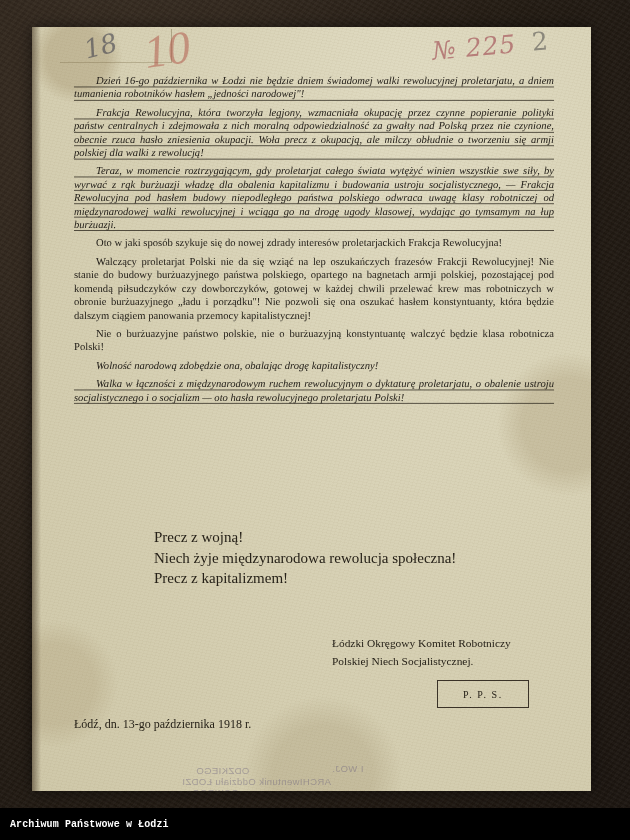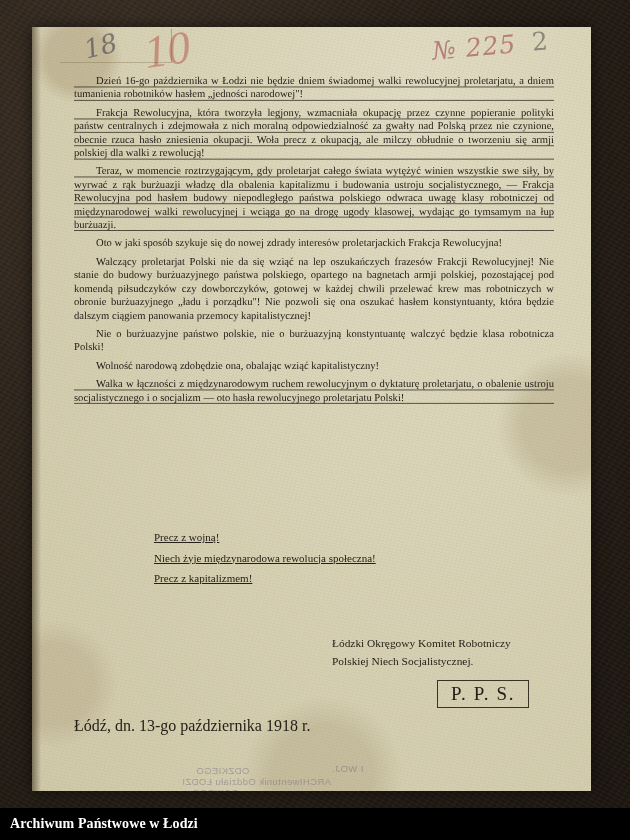--- a/index.html
+++ b/index.html
@@ -131,32 +131,32 @@
     text-align: justify;
   }
   p.para.last-line-left { text-align-last: left; }
 
   
   .ruled {
     background-image: linear-gradient(to bottom,
         transparent 0 11.6px, rgba(45,40,30,.80) 11.6px 12.4px, transparent 12.4px 13.4px);
     background-size: 100% 13.4px;
     background-repeat: repeat-y;
+    font-style: italic;
   }
 
   
   #slogans {
     position: absolute;
     left: 122px;
     top: 500px;
     width: 330px;
-    font-size: 11px;
+    font-size: 15px;
     line-height: 20.5px;
     color: #262118;
-    text-decoration: underline;
   }
   #slogans div { white-space: nowrap; }
 
   
   #signature {
     position: absolute;
     left: 300px;
     top: 607px;
     width: 250px;
     text-align: left;
@@ -167,31 +167,31 @@
   #pps-box {
     position: absolute;
     left: 405px;
     top: 653px;
     width: 92px;
     height: 28px;
     border: 1.5px solid #3a3227;
     display: flex;
     align-items: center;
     justify-content: center;
-    font-size: 19px;
+    font-size: 10px;
     letter-spacing: 1.6px;
     color: #262118;
   }
 
   
   #dateline {
     position: absolute;
     left: 42px;
     top: 690px;
-    font-size: 16px;
+    font-size: 12px;
     color: #262118;
   }
 
   
   .showthrough {
     position: absolute;
     transform: scaleX(-1);
     color: rgba(96,84,120,.40);
     font-family: "Liberation Sans", sans-serif;
     font-size: 9.5px;
@@ -210,22 +210,22 @@
     left: 0; bottom: 0;
     width: 630px;
     height: 32px;
     background: #000;
     display: flex;
     align-items: center;
     padding-left: 10px;
   }
   #caption span {
     color: #fff;
-    font-family: Liberation Serif, serif;
-    font-size: 14px;
+    font-family: Liberation Mono, monospace;
+    font-size: 10px;
     font-weight: bold;
     letter-spacing: .1px;
   }
 </style>
 </head>
 <body>
 
 <div id="backdrop"></div>
 
 <div id="sheet">
@@ -237,21 +237,21 @@
   <div class="hand" id="mark-no-225">№ 225</div>
   <div class="hand" id="mark-page-2">2</div>
 
   <div id="print">
     <p class="para ruled last-line-left">Dzień 16-go października w Łodzi nie będzie dniem świadomej walki rewolucyjnej proletarjatu, a dniem tumanienia robotników hasłem „jedności narodowej"!</p>
     <p class="para ruled last-line-left">Frakcja Rewolucyjna, która tworzyła legjony, wzmacniała okupację przez czynne popieranie polityki państw centralnych i zdejmowała z nich moralną odpowiedzialność za gwałty nad Polską przez nie czynione, obecnie rzuca hasło zniesienia okupacji. Woła precz z okupacją, ale milczy obłudnie o tworzeniu się armji polskiej dla walki z rewolucją!</p>
     <p class="para ruled last-line-left">Teraz, w momencie roztrzygającym, gdy proletarjat całego świata wytężyć winien wszystkie swe siły, by wyrwać z rąk burżuazji władzę dla obalenia kapitalizmu i budowania ustroju socjalistycznego, — Frakcja Rewolucyjna pod hasłem budowy niepodległego państwa polskiego odwraca uwagę klasy robotniczej od międzynarodowej walki rewolucyjnej i wciąga go na drogę ugody klasowej, wydając go tymsamym na łup burżuazji.</p>
     <p class="para last-line-left">Oto w jaki sposób szykuje się do nowej zdrady interesów proletarjackich Frakcja Rewolucyjna!</p>
     <p class="para last-line-left">Walczący proletarjat Polski nie da się wziąć na lep oszukańczych frazesów Frakcji Rewolucyjnej! Nie stanie do budowy burżuazyjnego państwa polskiego, opartego na bagnetach armji polskiej, pozostającej pod komendą piłsudczyków czy dowborczyków, gotowej w każdej chwili przelewać krew mas robotniczych w obronie burżuazyjnego „ładu i porządku"! Nie pozwoli się ona oszukać hasłem konstyntuanty, która będzie dalszym ciągiem panowania przemocy kapitalistycznej!</p>
     <p class="para last-line-left">Nie o burżuazyjne państwo polskie, nie o burżuazyjną konstyntuantę walczyć będzie klasa robotnicza Polski!</p>
-    <p class="para ruled last-line-left">Wolność narodową zdobędzie ona, obalając wziąć kapitalistyczny!</p>
+    <p class="para ruled last-line-left">Wolność narodową zdobędzie ona, obalając drogę kapitalistyczny!</p>
     <p class="para ruled last-line-left">Walka w łączności z międzynarodowym ruchem rewolucyjnym o dyktaturę proletarjatu, o obalenie ustroju socjalistycznego i o socjalizm — oto hasła rewolucyjnego proletarjatu Polski!</p>
   </div>
 
   <div id="slogans">
     <div>Precz z wojną!</div>
     <div>Niech żyje międzynarodowa rewolucja społeczna!</div>
     <div>Precz z kapitalizmem!</div>
   </div>
 
   <div id="signature">

